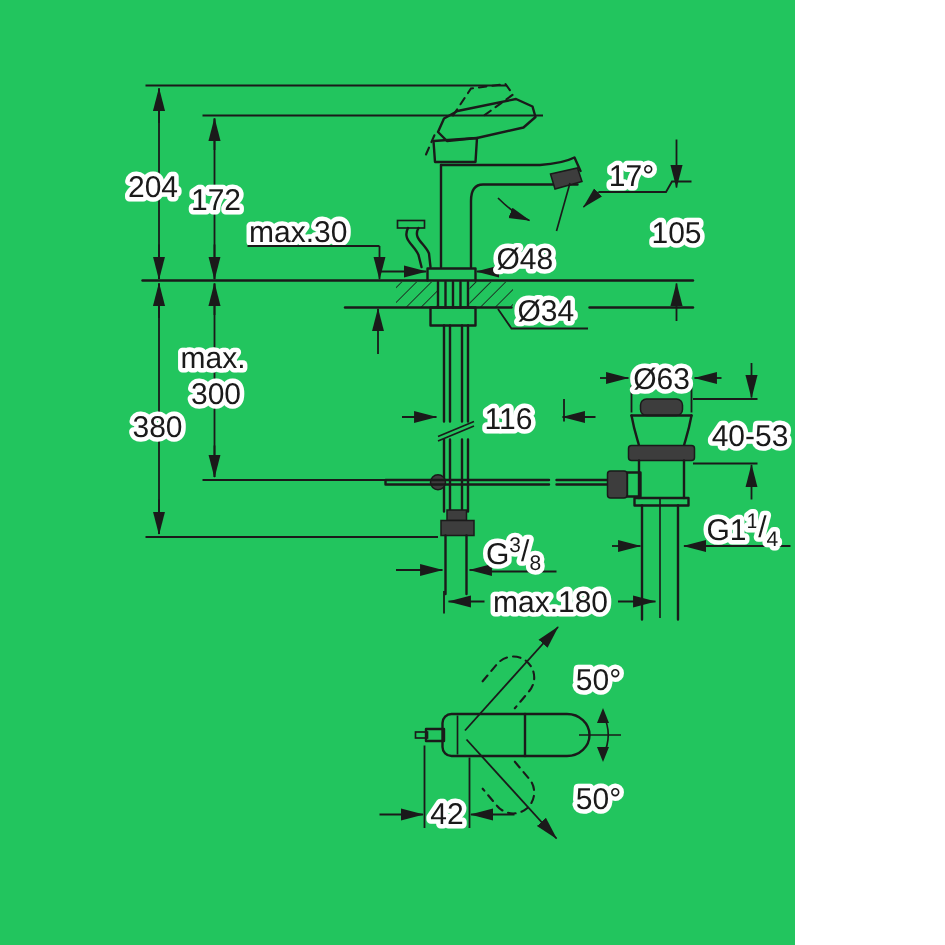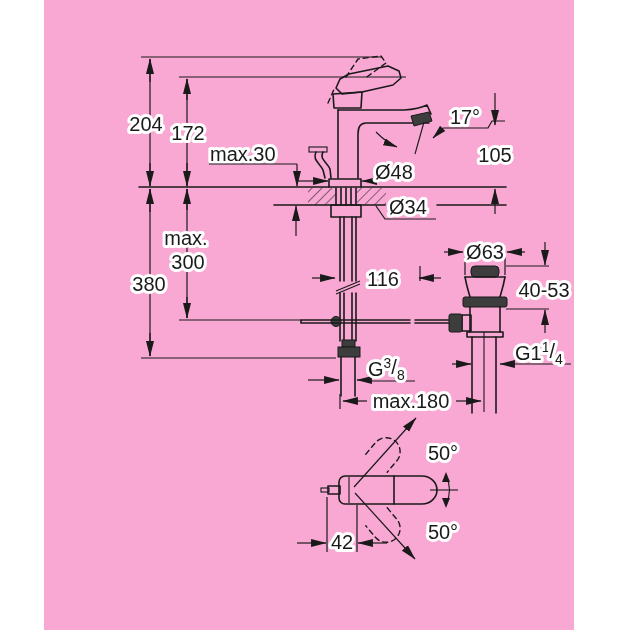--- a/index.html
+++ b/index.html
@@ -1,16 +1,16 @@
 <!DOCTYPE html>
 <html><head>
 <meta charset="utf-8">
 <style>
   html,body{margin:0;padding:0;background:#fff;}
-  .stage{width:530px;height:630px;background:#f9a8d4;position:relative;overflow:hidden;margin-left:44px;}
+  .stage{width:530px;height:630px;background:#22c55e;position:relative;overflow:hidden;}
   svg{display:block;}
   .ln{stroke:#1a1a1a;stroke-width:1.6;fill:none;stroke-linecap:round;stroke-linejoin:round;}
   .thin{stroke:#1a1a1a;stroke-width:1.1;fill:none;}
   .dimln{stroke:#1a1a1a;stroke-width:1.2;fill:none;}
   .dash{stroke:#1a1a1a;stroke-width:1.4;fill:none;stroke-dasharray:5 4;stroke-linecap:round;}
   .dk{fill:#3d3d3d;stroke:#1a1a1a;stroke-width:1;}
   .dim{font-family:"Liberation Sans","DejaVu Sans",sans-serif;font-size:20px;fill:#1a1a1a;
        paint-order:stroke;stroke:#ffffff;stroke-width:6px;stroke-linejoin:round;}
   .sm{font-size:14px;}
 </style>

